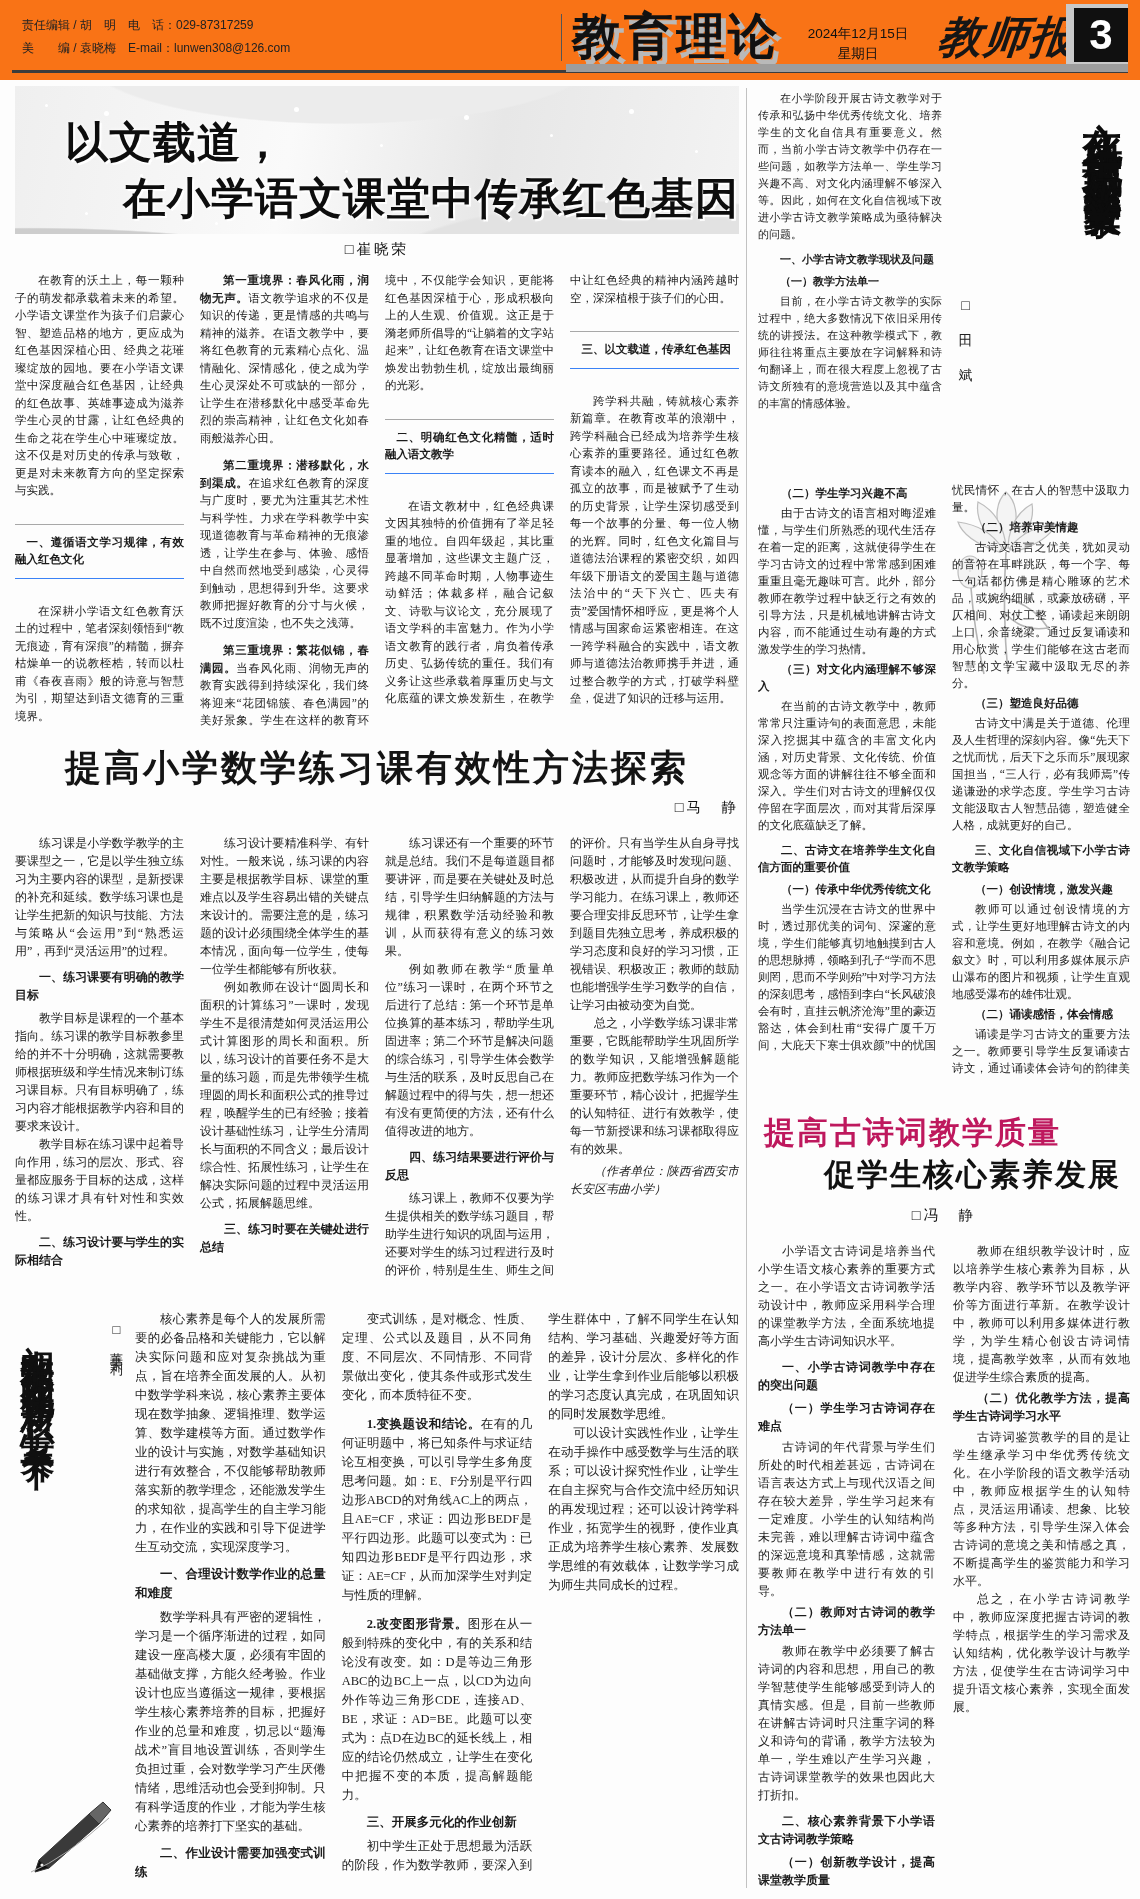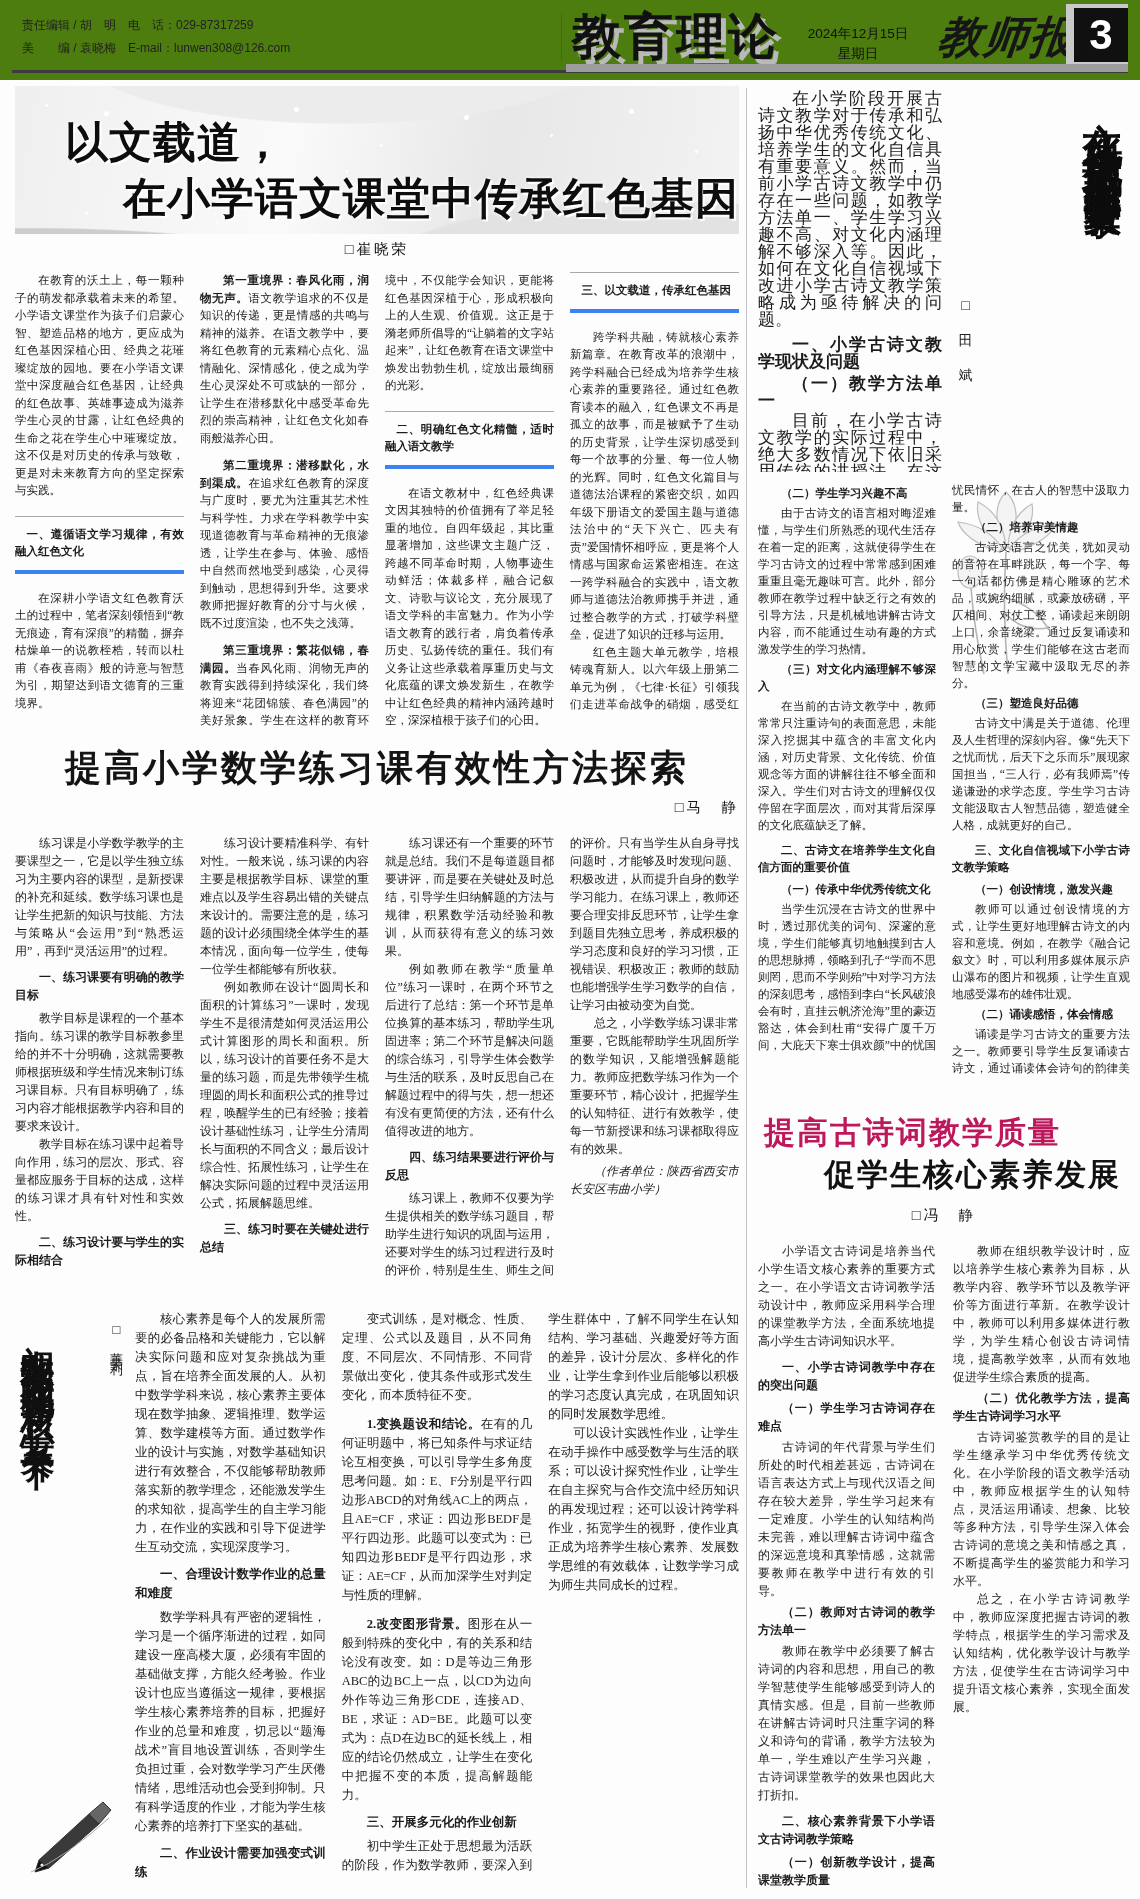--- a/index.html
+++ b/index.html
@@ -1,21 +1,21 @@
 <!DOCTYPE html>
 <html><head>
 <meta charset="utf-8">
 <style>
   html,body{margin:0;padding:0;}
   body{width:1140px;height:1899px;position:relative;background:#fdfdfd;overflow:hidden;
        font-family:"Liberation Serif",serif;color:#1c1c1c;}
   [data-name]{box-sizing:border-box;}
 
   
-  #masthead{position:absolute;left:0;top:0;width:1140px;height:80px;background:#4d7c0f;}
+  #masthead{position:absolute;left:0;top:0;width:1140px;height:80px;background:#f97316;}
   .ed-box{position:absolute;left:22px;top:14px;width:540px;padding-right:14px;
           border-right:1.5px solid #555;font-family:"Liberation Sans",sans-serif;
           font-size:12px;line-height:1.95;color:#222;}
   .sec-title{position:absolute;left:572px;top:4px;font-family:"Liberation Sans",sans-serif;
              font-size:49px;font-weight:900;letter-spacing:3px;color:#111;
              text-shadow:5px 5px 0 #b9b9b9;}
   .rule-dark{position:absolute;left:12px;top:70px;width:1116px;height:2.5px;background:#3c3c3c;}
   .rule-gray{position:absolute;left:566px;top:64px;width:562px;height:8px;background:#9d9d9d;}
   .date-box{position:absolute;left:788px;top:24px;width:140px;text-align:center;
             font-family:"Liberation Sans",sans-serif;font-size:13.5px;line-height:1.5;color:#111;}
@@ -74,21 +74,21 @@
   .c-line-kicker{font-size:34px;letter-spacing:14px;}
   #c-byline{position:absolute;left:92px;top:4px;writing-mode:vertical-rl;
             font-size:13px;letter-spacing:5px;color:#222;}
   #c-pen{position:absolute;left:10px;top:470px;}
   #c-body{position:absolute;left:120px;top:0;width:604px;height:582px;
           column-count:3;column-gap:16px;column-fill:auto;overflow:hidden;
           font-size:12.5px;line-height:19px;text-align:justify;}
 
   
   #d-intro{position:absolute;left:0;top:10px;width:184px;height:382px;overflow:hidden;
-           font-size:17px;line-height:17px;text-align:justify;}
+           font-size:11px;line-height:17px;text-align:justify;}
   #d-title{position:absolute;left:192px;top:10px;width:180px;height:478px;}
   .d-vtitle{position:absolute;right:0;top:0;writing-mode:vertical-rl;
             font-weight:800;color:#0c0c0c;height:478px;}
   .d-line1{font-size:40px;letter-spacing:7px;}
   .d-line2{font-size:37px;letter-spacing:3px;}
   #d-byline{position:absolute;left:6px;top:208px;writing-mode:vertical-rl;
             font-size:14px;letter-spacing:10px;color:#222;}
   #d-cont{position:absolute;left:0;top:402px;width:372px;height:600px;
           column-count:2;column-gap:16px;column-fill:auto;overflow:hidden;
           font-size:11.5px;line-height:17px;text-align:justify;}
@@ -104,22 +104,22 @@
           column-count:2;column-gap:18px;column-fill:auto;overflow:hidden;
           font-size:12px;line-height:18px;text-align:justify;}
 
   
   p{margin:0;}
   .t-p{text-indent:2em;}
   .t-pl{text-indent:2em;margin-top:10px;}
   .t-pl b{font-weight:700;}
   .t-h{font-weight:700;text-indent:2em;margin:8px 0 5px;font-family:"Liberation Sans",sans-serif;
        break-inside:avoid;}
-  .t-hr{font-weight:700;font-family:"Liberation Sans",sans-serif;padding:9px 0;margin:16px 0;
-        border-top:1px solid #a8a8a8;border-bottom:4px solid #3b82f6;text-indent:1em;
+  .t-hr{font-weight:700;font-family:"Liberation Sans",sans-serif;padding:9px 0;margin:24px 0;
+        border-top:1px solid #a8a8a8;border-bottom:1px solid #3b82f6;text-indent:1em;
         break-inside:avoid;}
   .t-sub{text-indent:2em;font-weight:600;margin:3px 0;}
   .t-attr{text-indent:2em;font-style:italic;margin-top:4px;}
 </style>
 </head>
 <body data-name="newspaper-page">
 
 <div id="masthead" data-name="masthead">
   <div class="ed-box" data-name="editor-info">
     <div data-name="editor-line-1">责任编辑 / 胡　明　电　话：029-87317259</div>

